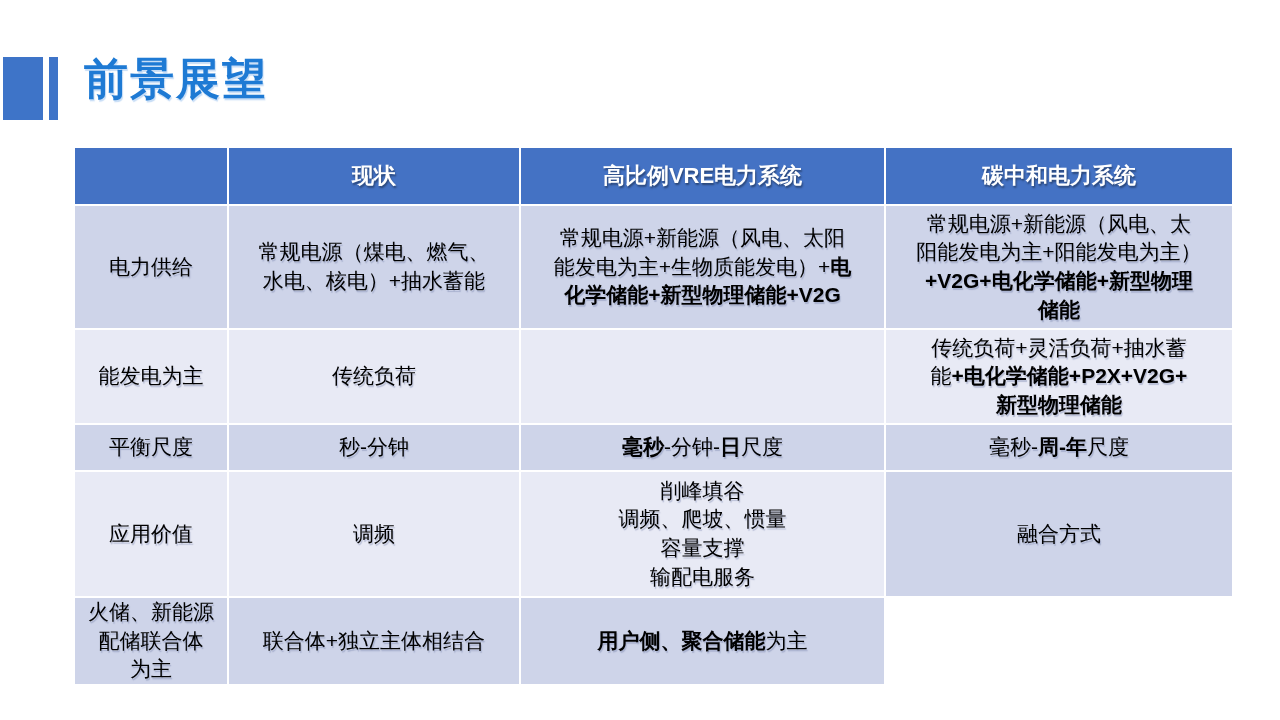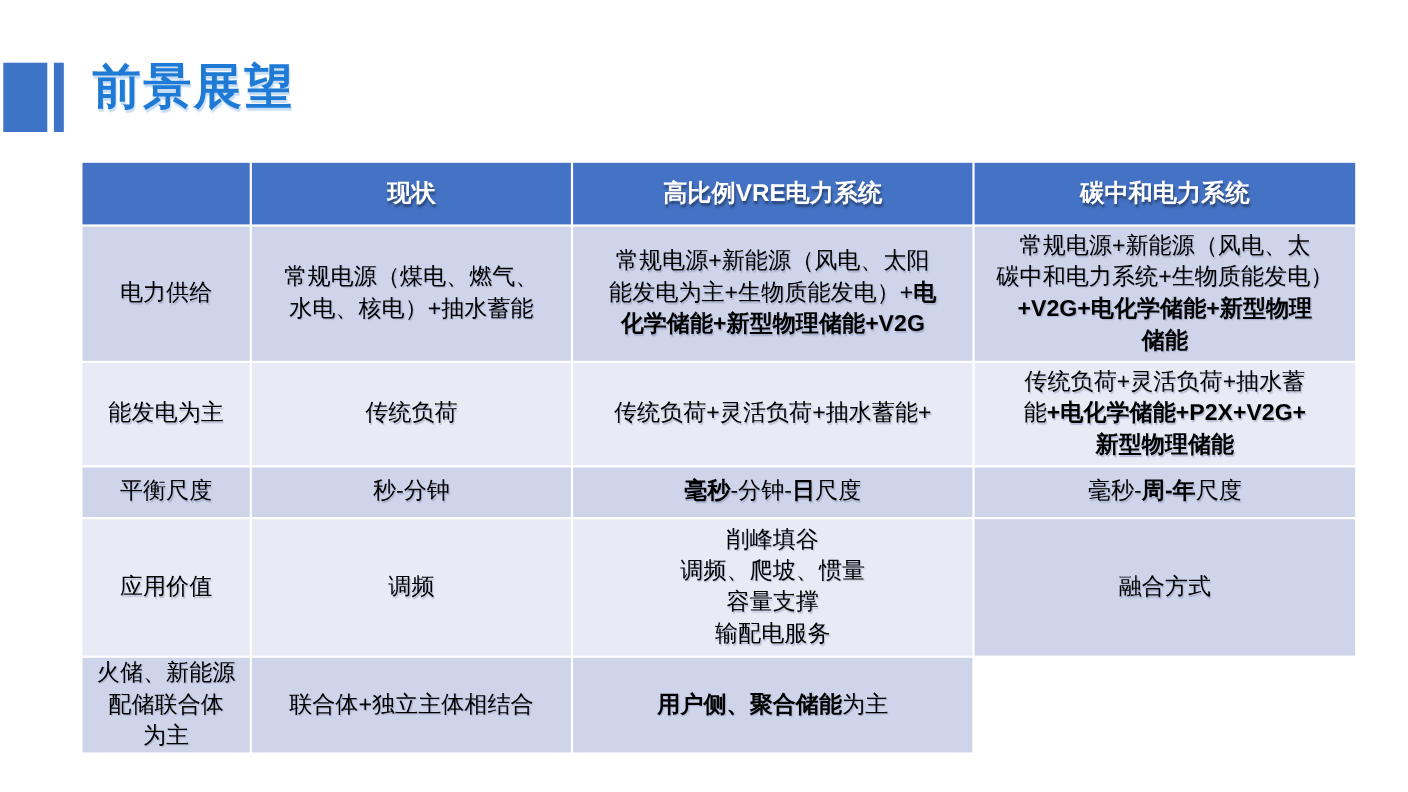--- a/index.html
+++ b/index.html
@@ -59,33 +59,32 @@
         <div class="runs"><span>常规电源（煤电、燃气、
 水电、核电）+抽水蓄能</span></div>
       </div>
       <div class="td odd">
         <div class="runs"><span>常规电源+新能源（风电、太阳
 能发电为主+生物质能发电）+</span><span class="bold">电
 化学储能+新型物理储能+V2G</span></div>
       </div>
       <div class="td odd">
         <div class="runs"><span>常规电源+新能源（风电、太
-碳中和电力系统+生物质能发电）
+阳能发电为主+阳能发电为主）
 </span><span class="bold">+V2G+电化学储能+新型物理
 储能</span></div>
       </div>
       <div class="td even">
         <div class="runs">能发电为主</div>
       </div>
       <div class="td even">
         <div class="runs"><span>传统负荷</span></div>
       </div>
       <div class="td even">
-        <div class="runs"><span>传统负荷+灵活负荷+抽水蓄能+
-</span></div>
+        <div class="runs"></div>
       </div>
       <div class="td even">
         <div class="runs"><span>传统负荷+灵活负荷+抽水蓄
 能</span><span class="bold">+电化学储能+</span><span class="bold" style="color: #000000;">P2X</span><span class="bold">+V2G+
 新型物理储能</span></div>
       </div>
       <div class="td odd">
         <div class="runs">平衡尺度</div>
       </div>
       <div class="td odd">

